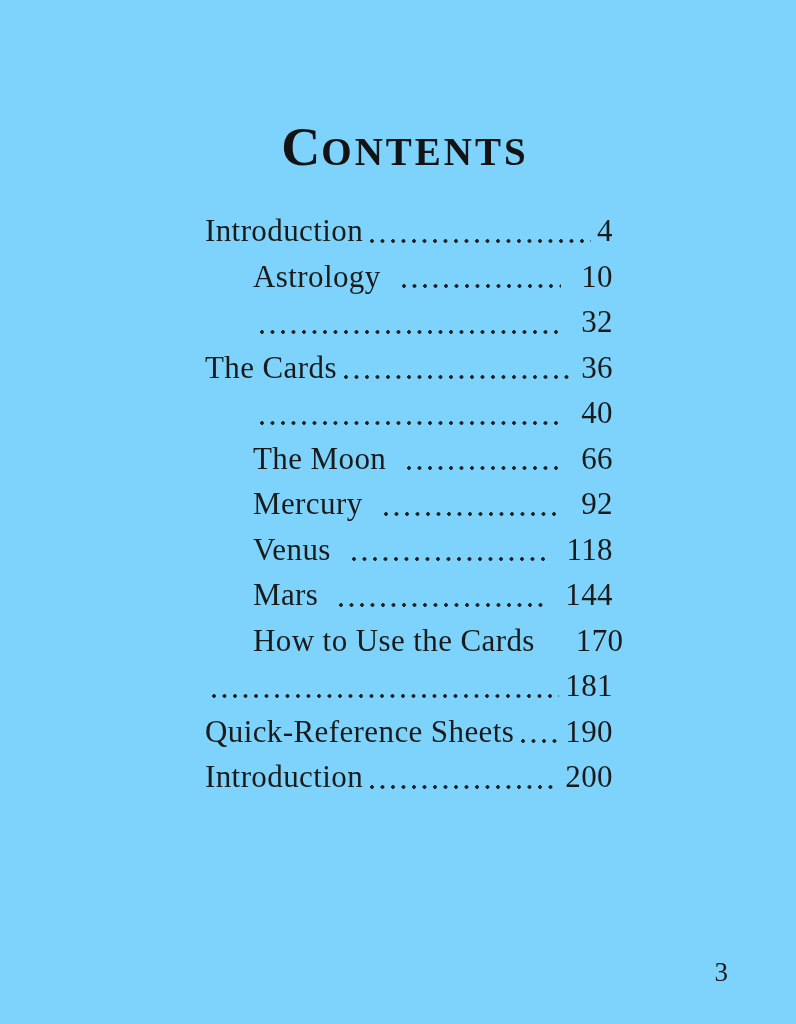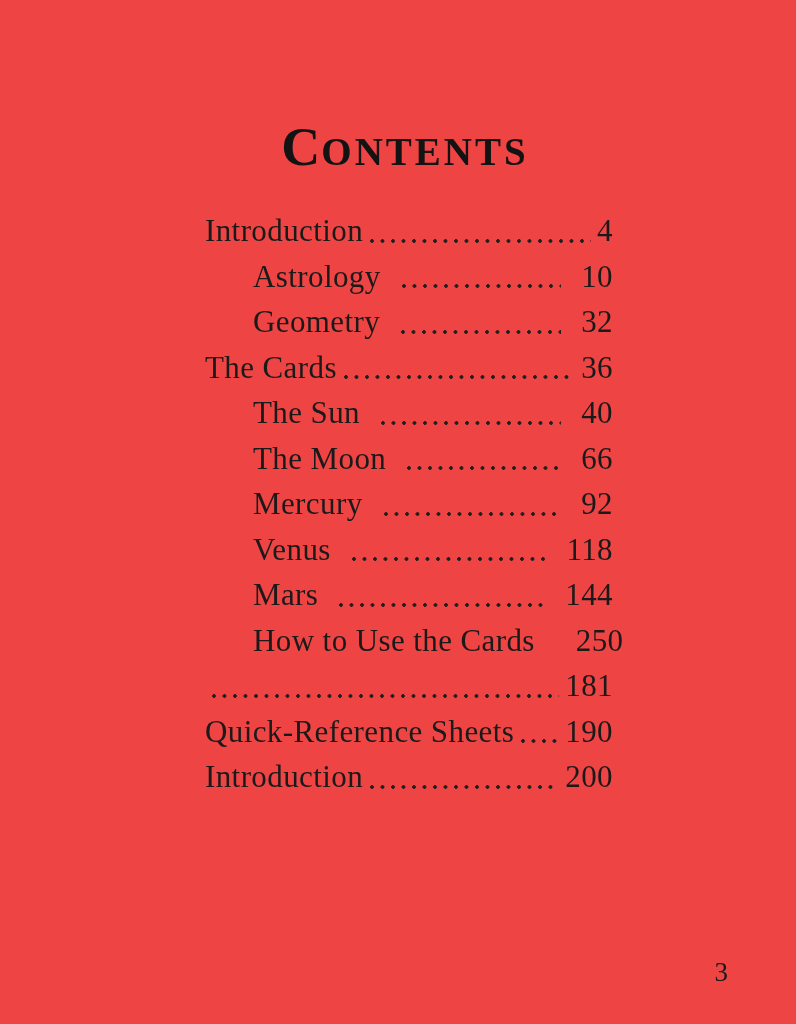--- a/index.html
+++ b/index.html
@@ -9,21 +9,21 @@
     background: #ffffff;
     position: relative;
     overflow: hidden;
     font-family: "Liberation Serif", serif;
     color: #1a1a1a;
     -webkit-font-smoothing: antialiased;
   }
   .page {
     position: absolute;
     inset: 0;
-    background: #ef4444;
+    background: #7dd3fc;
   }
   .title {
     position: absolute;
     top: 116px;
     left: 195px;
     width: 420px;
     margin: 0;
     text-align: center;
     font-weight: bold;
     font-size: 39px;
@@ -92,33 +92,31 @@
   </div>
 
   <div class="row indent">
     <span class="label">Astrology</span>
     <span class="leader"></span>
     <span class="pagenum">10</span>
   </div>
 
 
   <div class="row indent">
-    <span class="label">Geometry</span>
     <span class="leader"></span>
     <span class="pagenum">32</span>
   </div>
 
   <div class="row">
     <span class="label">The Cards</span>
     <span class="leader"></span>
     <span class="pagenum">36</span>
   </div>
 
   <div class="row indent">
-    <span class="label">The Sun</span>
     <span class="leader"></span>
     <span class="pagenum">40</span>
   </div>
 
   <div class="row indent">
     <span class="label">The Moon</span>
     <span class="leader"></span>
     <span class="pagenum">66</span>
   </div>
 
@@ -136,21 +134,21 @@
 
   <div class="row indent">
     <span class="label">Mars</span>
     <span class="leader"></span>
     <span class="pagenum">144</span>
   </div>
 
   <div class="row indent">
     <span class="label">How to Use the Cards</span>
     <span class="leader"></span>
-    <span class="pagenum">250</span>
+    <span class="pagenum">170</span>
   </div>
 
   <div class="row">
     <span class="leader"></span>
     <span class="pagenum">181</span>
   </div>
 
   <div class="row">
     <span class="label">Quick-Reference Sheets</span>
     <span class="leader"></span>

